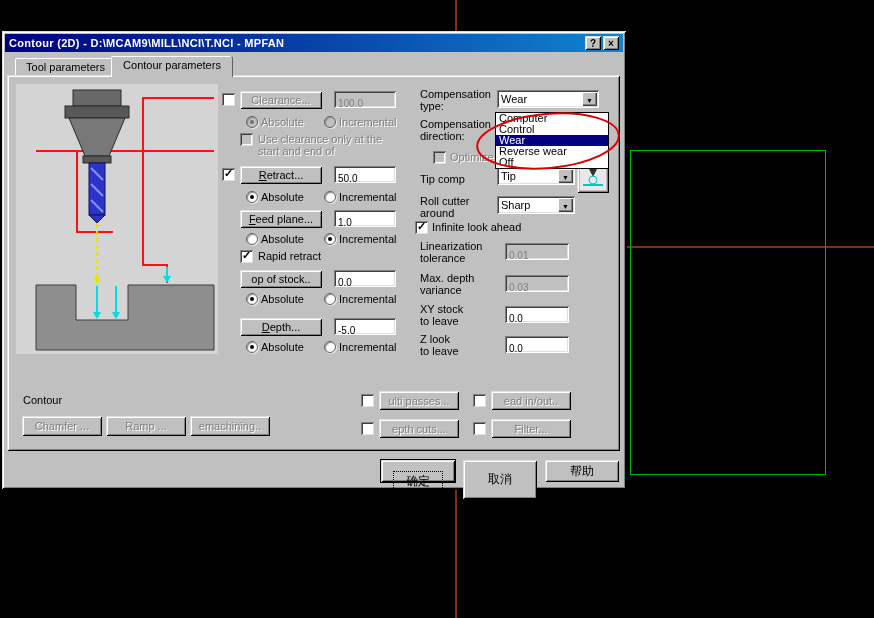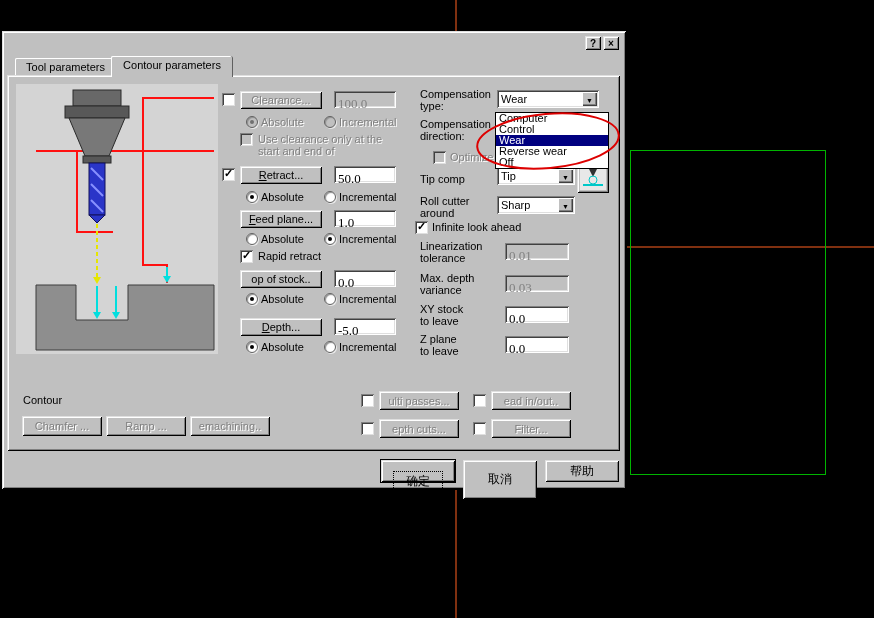--- a/index.html
+++ b/index.html
@@ -4,21 +4,21 @@
 <style>
   * { margin:0; padding:0; box-sizing:border-box; }
   html,body { width:874px; height:618px; }
   body { background:#000; overflow:hidden; font-family:"Liberation Sans",sans-serif; font-size:11px; color:#000; position:relative; }
   .abs { position:absolute; }
   .raised { background:#c0c0c0; box-shadow: inset 1px 1px 0 #dfdfdf, inset -1px -1px 0 #000, inset 2px 2px 0 #fff, inset -2px -2px 0 #808080; }
   .btn { display:flex; align-items:center; justify-content:center; cursor:default; white-space:nowrap; }
   .btn.default { outline:1px solid #000; }
   .dis-t { color:#808080; text-shadow:1px 1px 0 #fff; }
   .lbl { position:absolute; white-space:nowrap; line-height:11px; }
-  input.field { position:absolute; border:none; background:#fff; font-family:Liberation Serif, serif; font-size:13px; padding:8px 0 0 4px; box-shadow: inset 1px 1px 0 #808080, inset -1px -1px 0 #fff, inset 2px 2px 0 #404040, inset -2px -2px 0 #dfdfdf; }
+  input.field { position:absolute; border:none; background:#fff; font-family:Liberation Sans, sans-serif; font-size:10px; padding:8px 0 0 4px; box-shadow: inset 1px 1px 0 #808080, inset -1px -1px 0 #fff, inset 2px 2px 0 #404040, inset -2px -2px 0 #dfdfdf; }
   input.field.dis { background:#c0c0c0; color:#808080; }
   .cb { position:absolute; width:13px; height:13px; background:#fff; box-shadow: inset 1px 1px 0 #808080, inset -1px -1px 0 #dfdfdf, inset 2px 2px 0 #404040, inset -2px -2px 0 #fff; }
   .cb.checked::after { content:"✓"; position:absolute; left:2px; top:-1px; font-size:11px; font-weight:bold; color:#000; }
   .cb.dis { background:#c0c0c0; }
   .radio { position:absolute; width:12px; height:12px; border-radius:50%; background:#fff; border:1px solid #606060; box-shadow: inset 1px 1px 1px #909090, 1px 1px 0 #e8e8e8; }
   .radio.on::after { content:""; position:absolute; left:3px; top:3px; width:4px; height:4px; border-radius:50%; background:#000; }
   .radio.dis { background:#c0c0c0; }
   .radio.dis.on::after { background:#707070; }
   .titlebar { position:absolute; left:3px; top:3px; width:618px; height:18px; background:linear-gradient(90deg,#000080,#1084d0); display:flex; align-items:center; }
   .title { font-weight:bold; color:#fff; padding-left:4px; font-size:11px; letter-spacing:.3px; white-space:nowrap; }
@@ -44,20 +44,23 @@
 
 <div class="abs" style="left:0;top:0;width:874px;height:618px">
 
   <div class="bgline" style="left:455px;top:0;width:2px;height:31px;background:#803010"></div>
   <div class="bgline" style="left:455px;top:490px;width:2px;height:128px;background:#803010"></div>
   <div class="bgline" style="left:627px;top:246px;width:247px;height:2px;background:#803010"></div>
   <div class="bgline" style="left:630px;top:150px;width:196px;height:325px;border:1px solid #00b400"></div>
 
   <div class="dialog raised">
 
+    <div class="titlebar">
+      <span class="title">Contour (2D) - D:\MCAM9\MILL\NCI\T.NCI - MPFAN</span>
+    </div>
     <span class="tbtn raised" style="left:583px">?</span>
     <span class="tbtn raised" style="left:601px">
         <span>×</span>
       </span>
 
     <div class="tab" style="left:13px;top:27px;width:101px;height:18px;line-height:18px;z-index:2">
       <span>Tool parameters</span>
     </div>
     <div class="tab" style="left:109px;top:25px;width:122px;height:21px;line-height:19px;z-index:4">
       <span>Contour parameters</span>
@@ -219,21 +222,21 @@
       <input class="field dis" style="left: 503px; top: 212px; width: 64px; height: 17px;" disabled="" value="0.01">
 
       <span class="lbl" style="left:418px;top:242px">Max. depth</span>
       <span class="lbl" style="left:418px;top:254px">variance</span>
       <input class="field dis" style="left: 503px; top: 244px; width: 64px; height: 17px;" disabled="" value="0.03">
 
       <span class="lbl" style="left:418px;top:273px">XY stock</span>
       <span class="lbl" style="left:418px;top:285px">to leave</span>
       <input class="field" style="left: 503px; top: 275px; width: 64px; height: 17px;" value="0.0">
 
-      <span class="lbl" style="left:418px;top:303px">Z plane</span>
+      <span class="lbl" style="left:418px;top:303px">Z look</span>
       <span class="lbl" style="left:418px;top:315px">to leave</span>
       <input class="field" style="left: 503px; top: 305px; width: 64px; height: 17px;" value="0.0">
 
       <span class="lbl" style="left:21px;top:364px">Contour</span>
 
       <div class="abs raised btn" style="left:20px;top:385px;width:80px;height:20px">
           <span class="btn-label dis-t">Chamfer ...</span>
         </div>
       <div class="abs raised btn" style="left:104px;top:385px;width:80px;height:20px">
           <span class="btn-label dis-t">Ramp ...</span>

